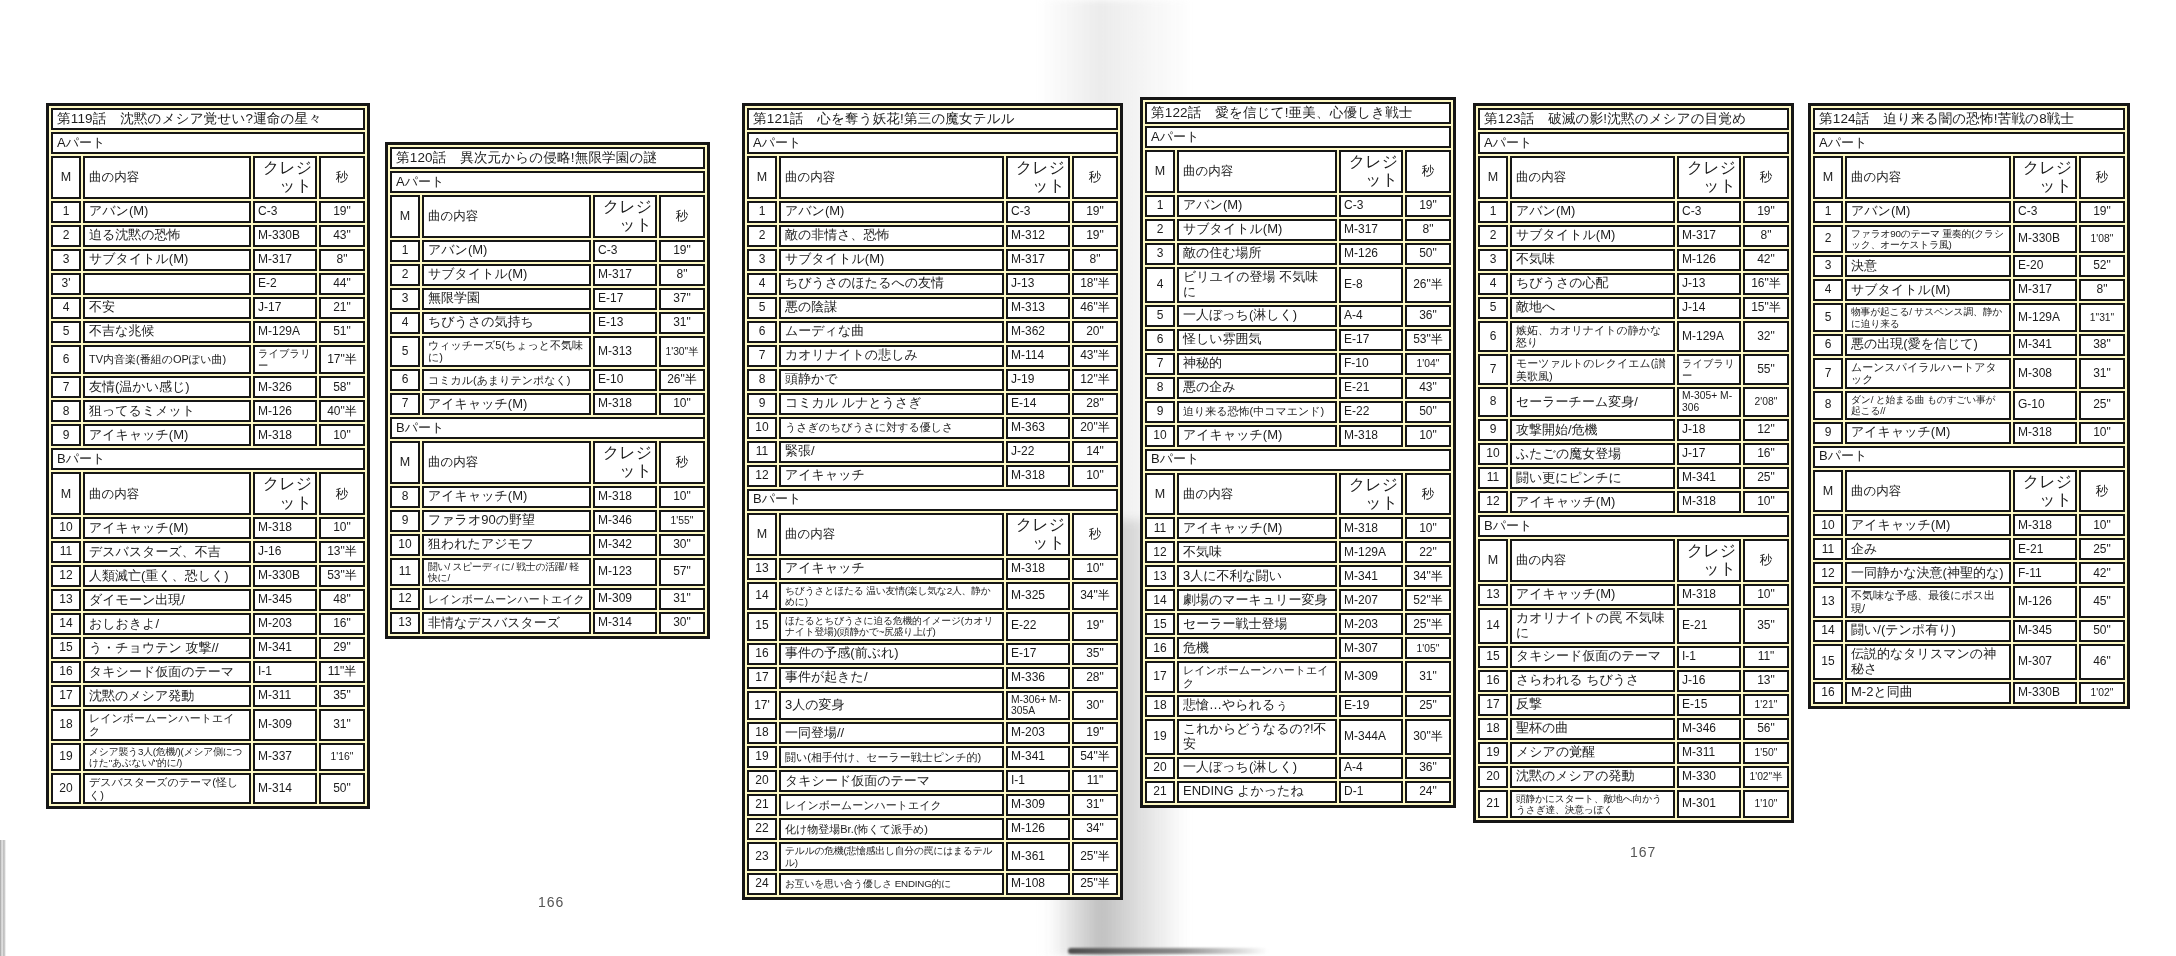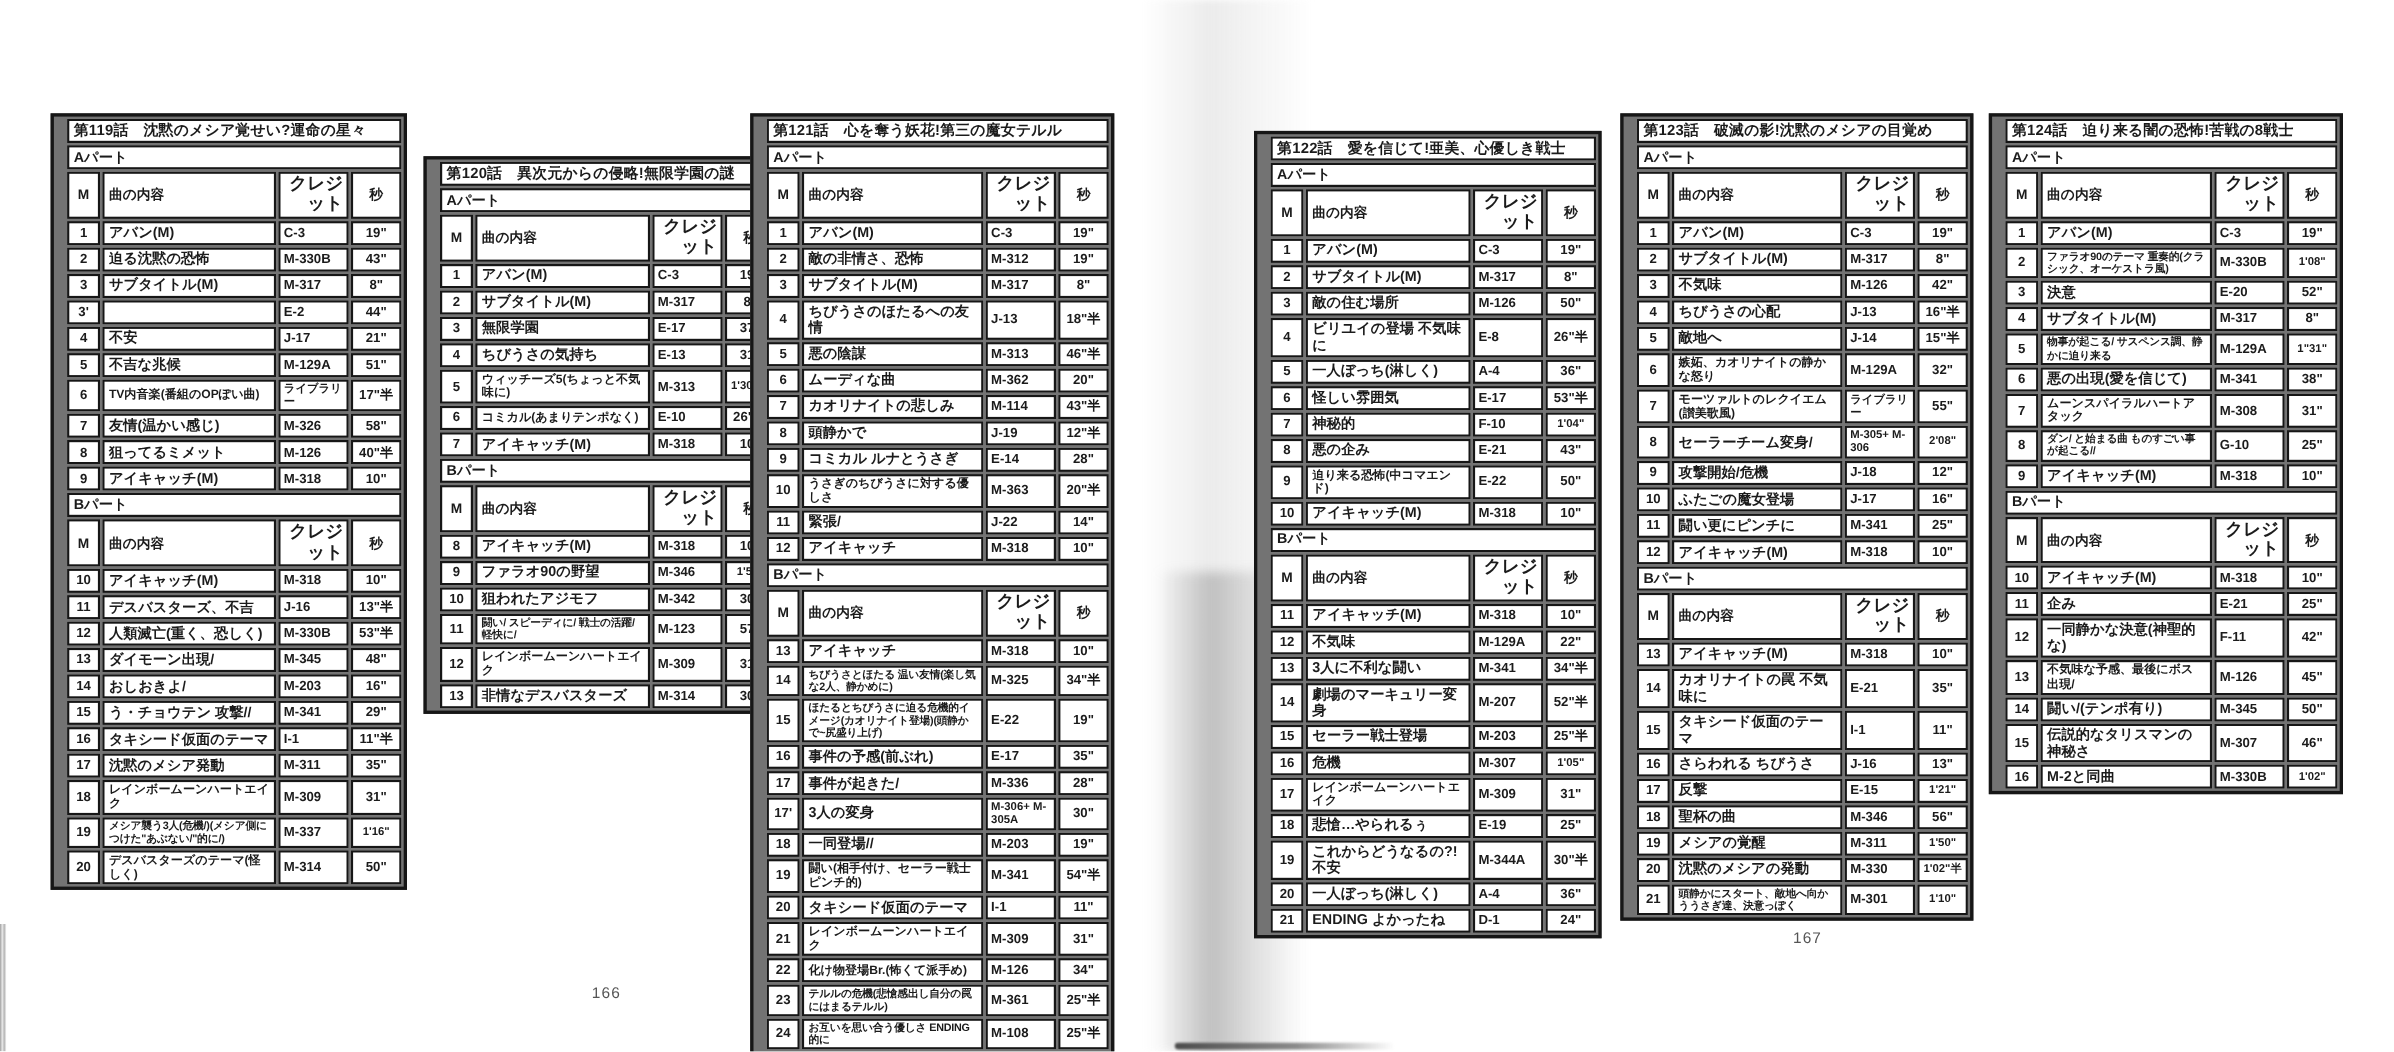--- a/index.html
+++ b/index.html
@@ -15,26 +15,26 @@
   .bottom-streak{position:absolute;left:1068px;top:948px;width:200px;height:6px;border-radius:3px;
           background:linear-gradient(90deg,#4c4c4c 0%,#8b8b8b 55%,rgba(180,180,180,0) 100%);
           filter:blur(1px);}
   .edge-left{position:absolute;left:0;top:840px;width:6px;height:116px;
           background:linear-gradient(90deg,#9f9f9f 0%,#e9e9e9 35%,#b5b5b5 65%,#ffffff 100%);}
   .page-num{position:absolute;font-size:14px;letter-spacing:1px;color:#555;}
   .page-num.left{left:538px;top:894px;text-align:right;}
   .page-num.right{left:1630px;top:844px;}
 
   
-  .cue-table{position:absolute;box-sizing:border-box;border:3px solid #161616;background:#737373;
-             padding:2px 2px 0 12px;font-weight:bold;}
+  .cue-table{position:absolute;box-sizing:border-box;border:3px solid #161616;background:#fef9c3;
+             padding:2px 2px 0 2px;}
   .t-0{left:46px;  top:103px;width:324px;}
   .t-1{left:385px; top:103px;width:325px;margin-top:39px;}
-  .t-2{left:682px; top:103px;width:331px;}
-  .t-3{left:1140px;top:119px;width:316px;}
+  .t-2{left:742px; top:103px;width:381px;}
+  .t-3{left:1140px;top:97px;width:316px;}
   .t-4{left:1473px;top:103px;width:321px;}
   .t-5{left:1808px;top:103px;width:322px;}
   .row{display:flex;gap:2px;margin-bottom:2px;}
   .cell{box-sizing:border-box;border:2px solid #161616;background:#fff;display:flex;
         align-items:center;min-height:22px;padding:1px 4px;line-height:1.15;}
   .cell.full{flex:1;}
   .cell.title{font-size:13.5px;letter-spacing:0.2px;white-space:nowrap;overflow:hidden;}
   .cell.part{font-size:13px;}
   .cell.m{width:30px;justify-content:center;padding:1px 1px;font-size:12px;flex:none;}
   .cell.c{flex:1;font-size:13px;min-width:0;}

